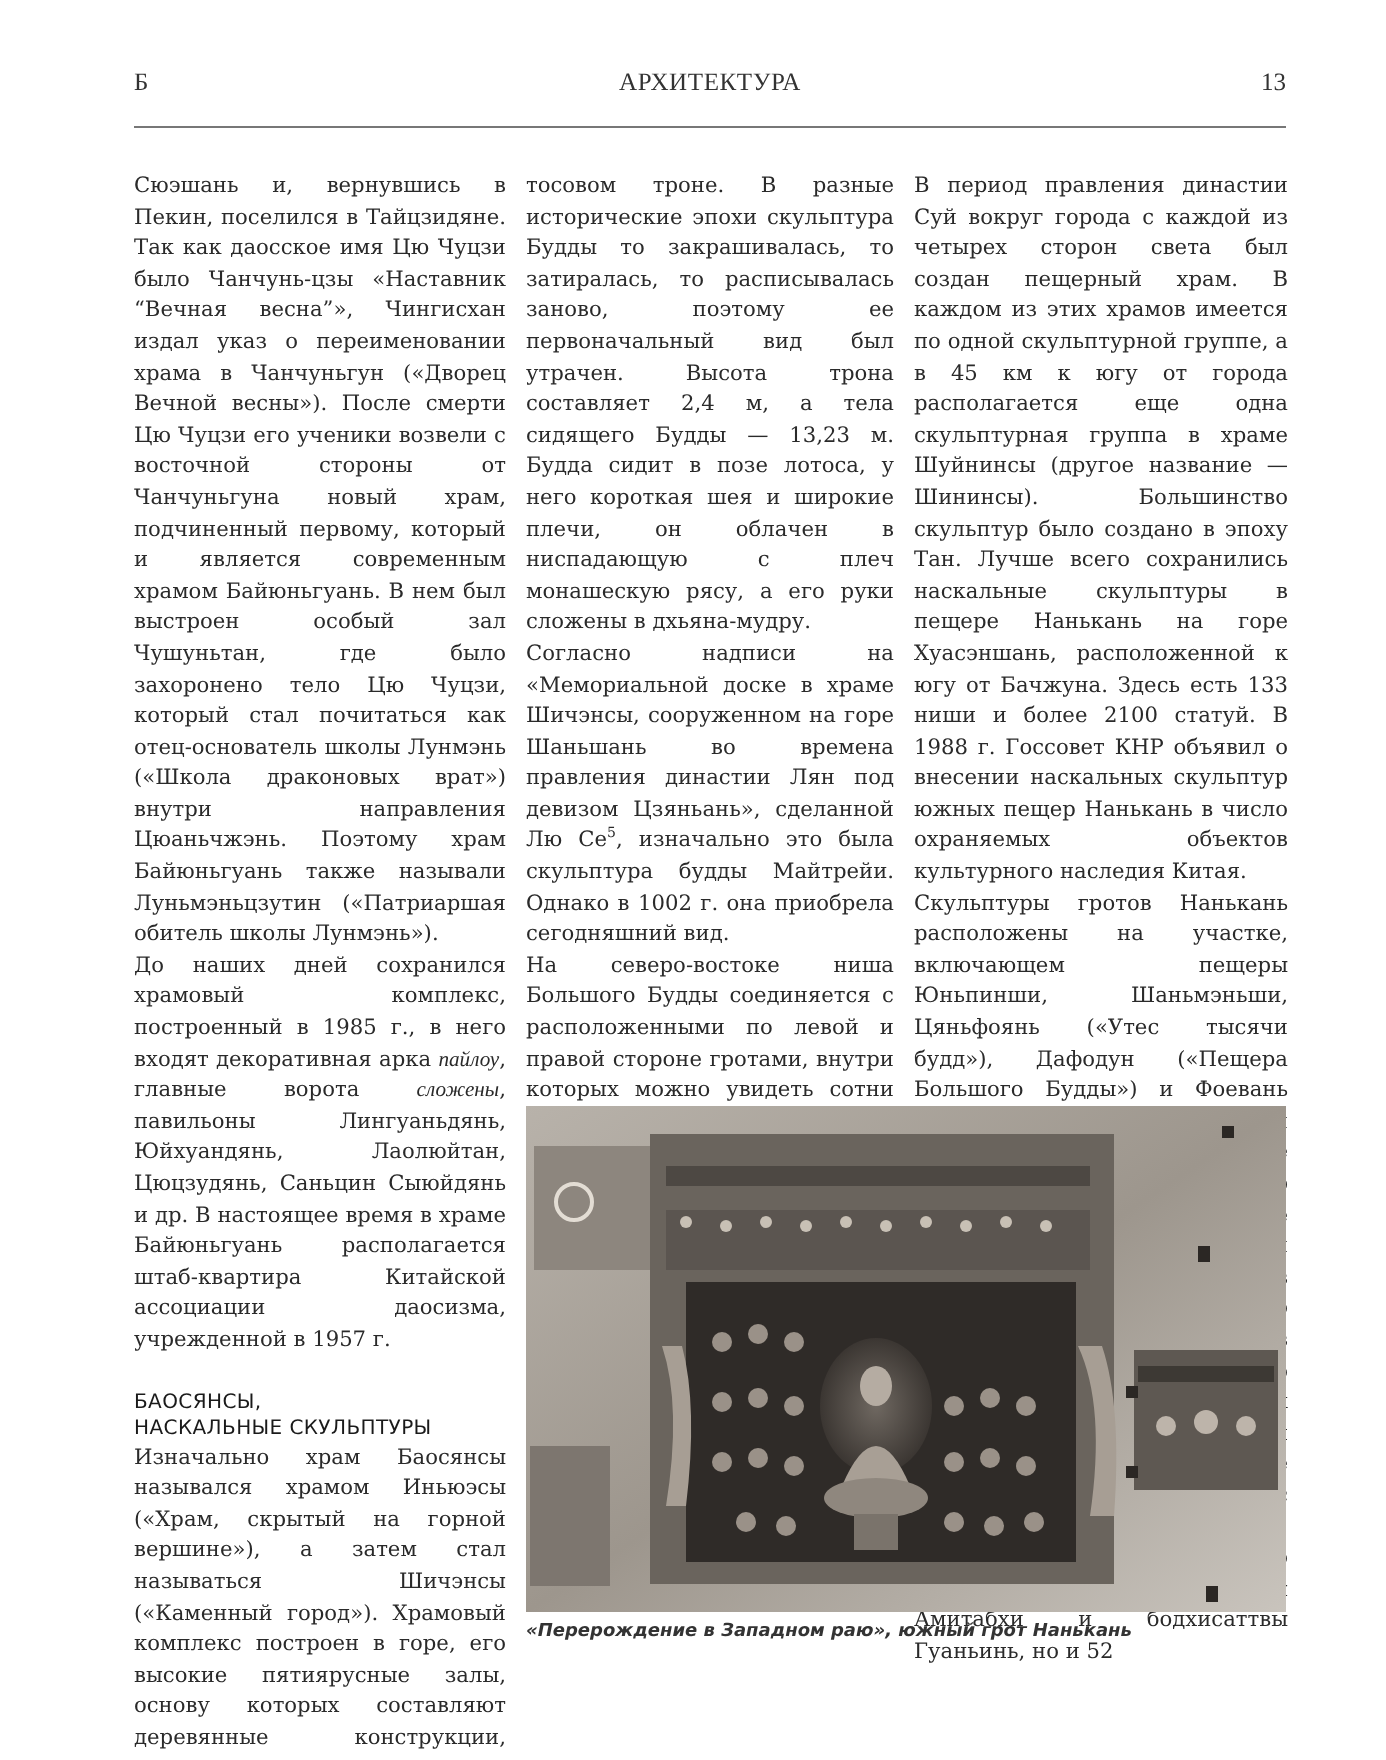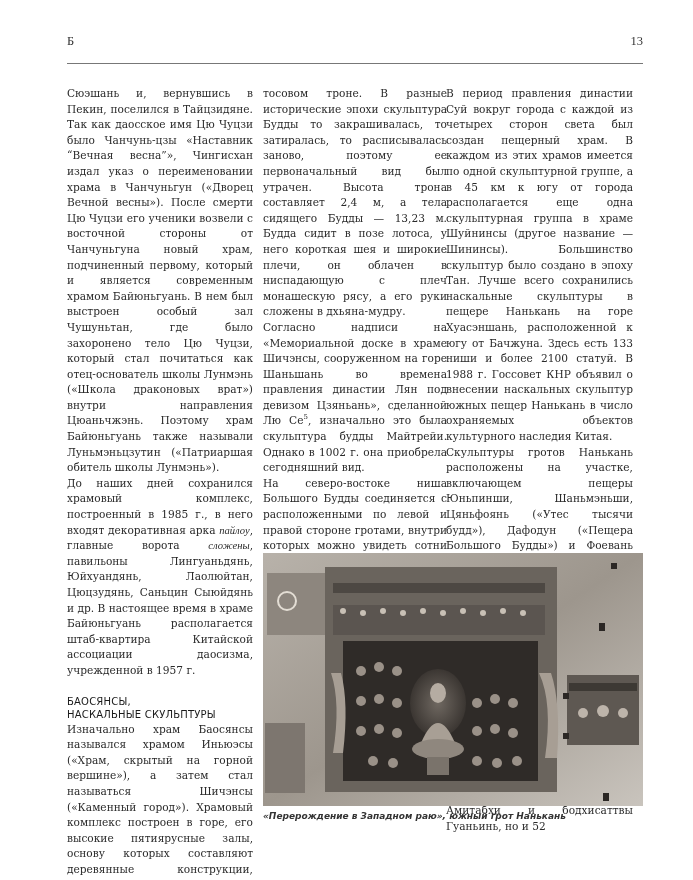--- a/index.html
+++ b/index.html
@@ -8,36 +8,37 @@
   .running-head{position:absolute;top:34px;left:67px;width:576px;height:20px;
        font-family:"Liberation Serif",serif;font-size:12.5px;color:#333;}
   .running-head .left{position:absolute;left:0;top:0;}
   .running-head .center{position:absolute;left:0;right:0;top:0;text-align:center;letter-spacing:0.3px;}
   .running-head .right{position:absolute;right:0;top:0;}
   .head-rule{position:absolute;top:63px;left:67px;width:576px;height:1px;background:#777;}
   .col{position:absolute;font-size:10.6px;line-height:15.6px;text-align:justify;hyphens:manual;}
   .col p{margin:0;text-indent:0;}
   .col1{left:67px;top:86px;width:186px;}
   .col2{left:263px;top:86px;width:184px;}
-  .col3{left:446px;top:86px;width:187px;}
+  .col3{left:457px;top:86px;width:187px;}
   .section-heading{font-family:"DejaVu Sans","Liberation Sans",sans-serif;font-weight:normal;
        font-size:10px;line-height:13px;margin:16px 0 1px 0;color:#1a1a1a;letter-spacing:0.2px;text-align:left;}
   .cjk{font-family:"DejaVu Sans",sans-serif;font-size:9.5px;color:#555;}
   i{font-style:italic;font-family:Liberation Serif, serif;}
   sup{font-size:7px;line-height:0;}
   .photo{position:absolute;left:263px;top:553px;width:380px;height:253px;overflow:hidden;background:#8a8580;}
   .photo svg{display:block;}
   .caption{position:absolute;left:263px;top:811px;width:380px;font-family:"DejaVu Sans","Liberation Sans",sans-serif;
        font-style:italic;font-size:9px;color:#333;font-weight:bold;}
 </style>
 </head>
 <body>
 
 <div class="running-head">
   <span class="left">Б</span>
+  <span class="center">АРХИТЕКТУРА</span>
   <span class="right">13</span>
 </div>
 <div class="head-rule"></div>
 
 <div class="col col1">
   <p>Сюэшань и, вернувшись в Пекин, поселился в Тайцзидяне. Так как даосское имя Цю Чуцзи было Чанчунь-цзы «Наставник “Вечная весна”», Чингисхан издал указ о переименовании храма в Чанчуньгун («Дворец Вечной весны»). После смерти Цю Чуцзи его ученики возвели с восточной стороны от Чанчуньгуна новый храм, подчиненный первому, который и является современным храмом Байюньгуань. В нем был выстроен особый зал Чушуньтан, где было захоронено тело Цю Чуцзи, который стал почитаться как отец-основатель школы Лунмэнь («Школа драконовых врат») внутри направления Цюаньчжэнь. Поэтому храм Байюньгуань также называли Луньмэньцзутин («Патриаршая обитель школы Лунмэнь»).</p>
   <p><span>До наших дней сохранился храмовый комплекс, построенный в 1985 г., в него входят декоративная арка </span><i>пайлоу</i><span>, главные ворота </span><i>сложены</i><span>, павильоны Лингуаньдянь, Юйхуандянь, Лаолюйтан, Цюцзудянь, Саньцин Сыюйдянь и др. В настоящее время в храме Байюньгуань располагается штаб-квартира Китайской ассоциации даосизма, учрежденной в 1957 г.</span></p>
   <div class="section-heading">
     <div>БАОСЯНСЫ,</div>
     <div>НАСКАЛЬНЫЕ СКУЛЬПТУРЫ</div>

